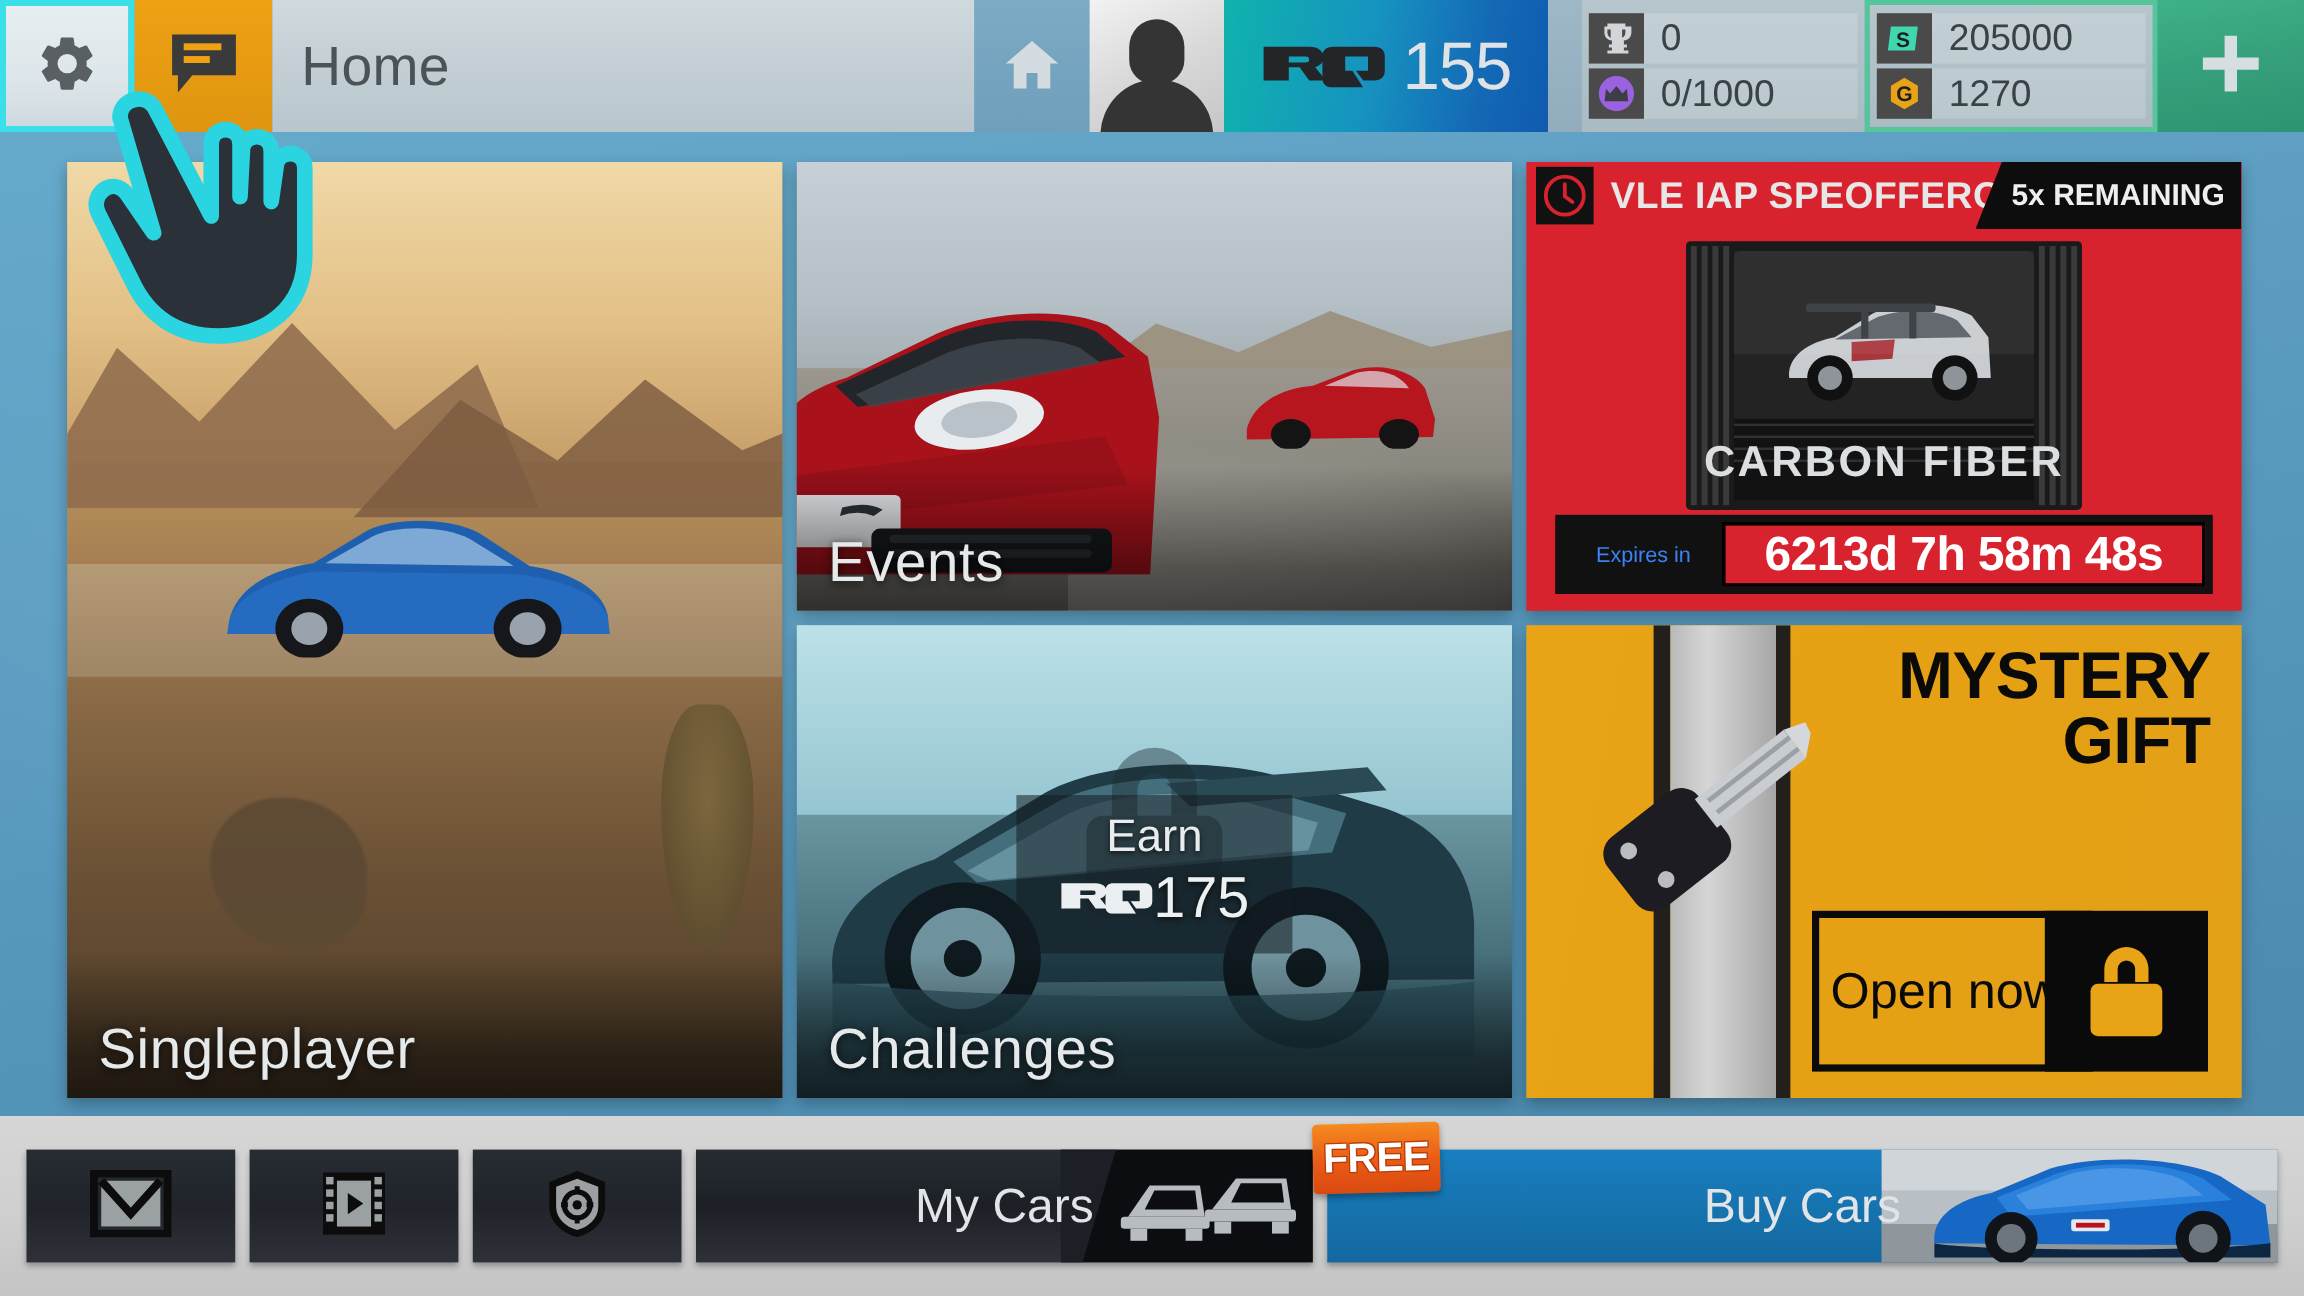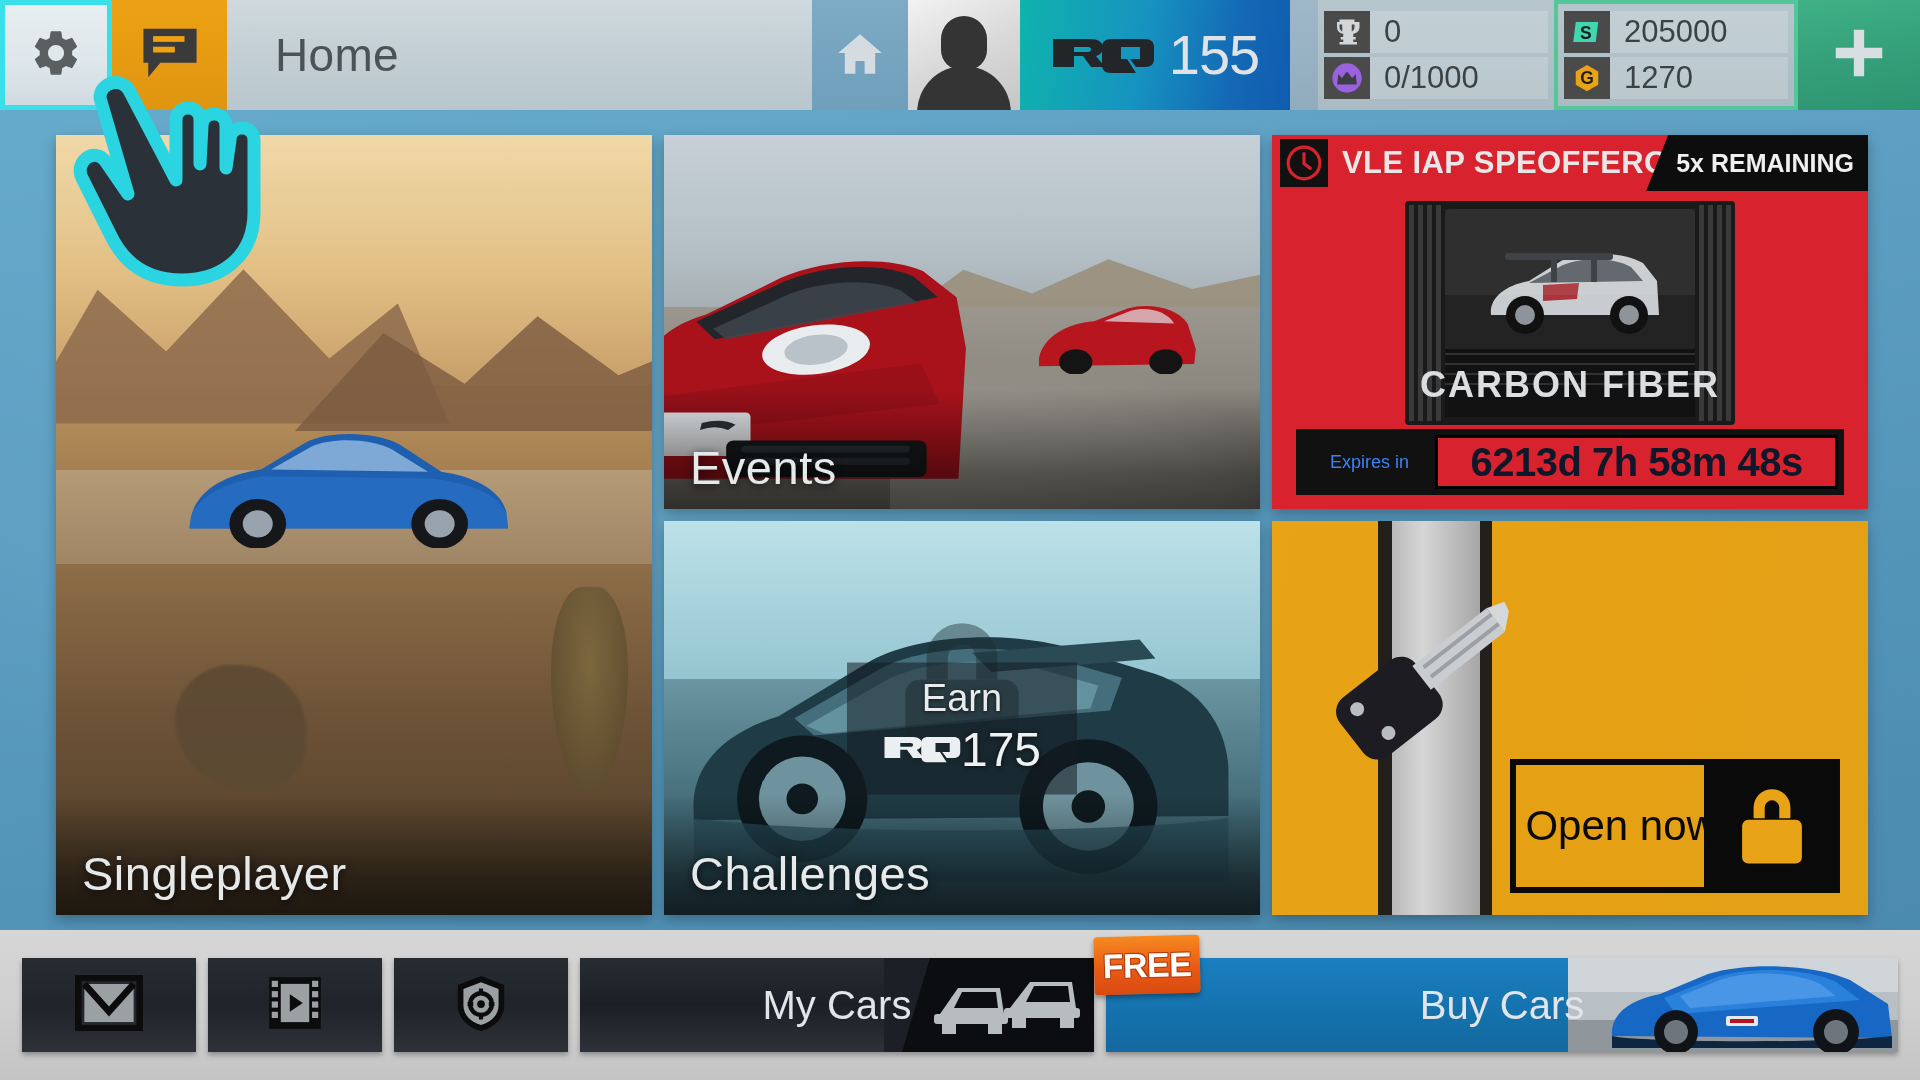--- a/index.html
+++ b/index.html
@@ -34,21 +34,21 @@
   }
   .tb-chat {
     width: 115px; height: 110px;
     background: linear-gradient(180deg,#eda113 0%,#df9510 100%);
     display: flex; align-items: center; justify-content: center;
   }
   .tb-title {
     flex: 0 0 585px; height: 110px;
     background: linear-gradient(180deg,#cfd9de 0%,#c2ced4 55%,#b8c6cd 100%);
     display: flex; align-items: center;
-    padding-left: 48px;
+    padding-left: 24px;
   }
   .tb-title span {
     font-size: 46px; color: #4b5356; font-weight: 400; letter-spacing: .3px;
   }
   .tb-home {
     width: 96px; height: 110px;
     background: linear-gradient(180deg,#7daac5 0%,#6f9fbb 100%);
     display: flex; align-items: center; justify-content: center;
   }
   .tb-avatar {
@@ -174,21 +174,21 @@
     width: 330px; height: 232px; }
   .of-expire {
     position: absolute; left: 24px; right: 24px; bottom: 14px; height: 66px;
     background: #111; display: flex; align-items: center;
   }
   .of-exp-label { color:#3b82f6; font-size: 18px; padding: 0 26px 0 34px; white-space: nowrap; }
   .of-exp-time {
     flex: 1 1 auto; height: 54px; margin-right: 6px;
     background: #d8232f; border: 3px solid #000;
     display: flex; align-items: center; justify-content: center;
-    color: #0f172a; font-size: 40px; font-weight: 600; letter-spacing: -.5px;
+    color: #ffffff; font-size: 40px; font-weight: 600; letter-spacing: -.5px;
   }
 
   
   #tile-gift { left: 1272px; top: 411px; width: 596px; height: 394px;
     background: linear-gradient(100deg,#e8a317 0%,#e6a013 48%,#e3a118 100%); }
   .gf-strip-dark1 { position:absolute; left:106px; top:0; width:14px; height:100%; background:#23201b; }
   .gf-strip-metal { position:absolute; left:120px; top:0; width:88px; height:100%;
     background: linear-gradient(90deg,#b9b9b9 0%,#d6d6d6 35%,#bcbcbc 70%,#a6a6a6 100%); }
   .gf-strip-dark2 { position:absolute; left:208px; top:0; width:12px; height:100%; background:#23201b; }
   .gf-key { position:absolute; left: 8px; top: 22px; width: 250px; height: 250px; }
@@ -543,20 +543,24 @@
             <rect x="40" y="110" width="96" height="74" rx="18" fill="#1c1c22"></rect>
             <circle cx="62" cy="128" r="7" fill="#b9bcc0"></circle>
             <circle cx="72" cy="166" r="7" fill="#b9bcc0"></circle>
             <rect x="132" y="128" width="94" height="30" fill="#c9ccd0"></rect>
             <path d="M226 128 l18 6 l-2 10 l-16 14z" fill="#d5d8db"></path>
             <rect x="140" y="134" width="86" height="4" fill="#9ba0a5"></rect>
             <rect x="140" y="146" width="86" height="4" fill="#9ba0a5"></rect>
           </g>
         </svg>
       </div>
+      <div class="gf-title">
+        <div>MYSTERY</div>
+        <div>GIFT</div>
+      </div>
       <div class="gf-open">Open now!</div>
       <div class="gf-lock">
         <svg width="92" height="92" viewBox="0 0 24 24" fill="#e8a317">
           <path d="M7.2 10V7.2a4.8 4.8 0 019.6 0V10h-2.9V7.2a1.9 1.9 0 00-3.8 0V10z"></path>
           <rect x="4.2" y="10.4" width="15.6" height="11.4" rx="1.6"></rect>
         </svg>
       </div>
     </div>
 
   </div>

